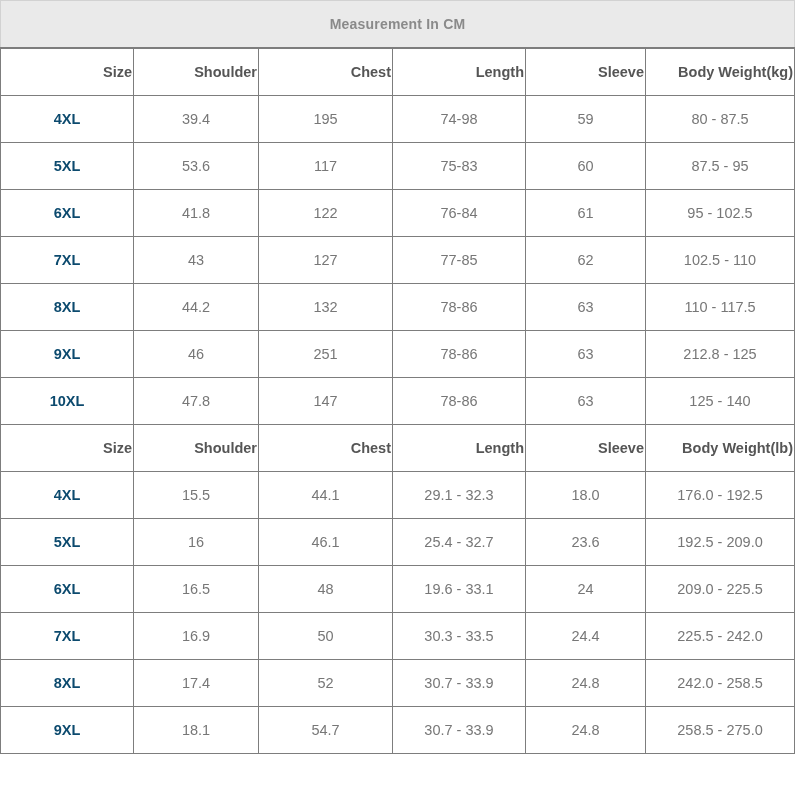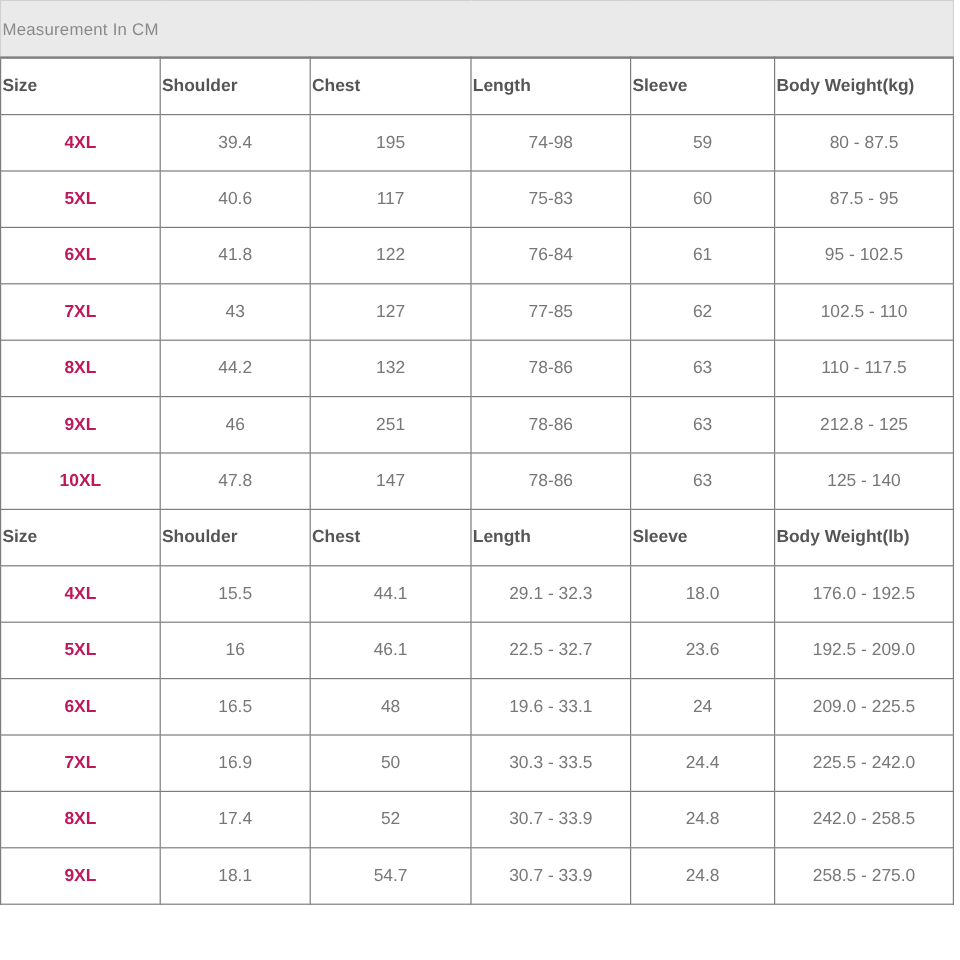--- a/index.html
+++ b/index.html
@@ -33,50 +33,50 @@
   col.c-size    { width: 133px; }
   col.c-shoulder{ width: 125px; }
   col.c-chest   { width: 134px; }
   col.c-length  { width: 133px; }
   col.c-sleeve  { width: 120px; }
   col.c-weight  { width: 149px; }
 
   .title-row td {
     background: #eaeaea;
     color: #8a8a8a;
-    font-weight: normal;
+    font-weight: bold;
     font-size: 14px;
-    text-align: left;
+    text-align: center;
     height: 44px;
     border: 1px solid #d2d2d2;
     border-bottom: 2px solid #7d7d7d;
     letter-spacing: 0.2px;
   }
   .head-row th {
     background: #ffffff;
     color: #555555;
     font-weight: bold;
     font-size: 14.5px;
-    text-align: left;
+    text-align: right;
     height: 44px;
     border: 1px solid #7d7d7d;
     border-top: none;
   }
   .data-row td {
     background: #ffffff;
     color: #777777;
     font-weight: normal;
     font-size: 14.5px;
     text-align: center;
     height: 44px;
     border: 1px solid #7d7d7d;
     vertical-align: middle;
   }
   .data-row td.size-cell {
-    color: #be185d;
+    color: #0c4a6e;
     font-weight: bold;
   }
 </style>
 </head>
 <body>
 
 <div class="chart-wrap">
   <div id="tables-root">
       <table class="size-table">
         <colgroup>
@@ -102,21 +102,21 @@
           <tr class="data-row">
             <td class="size-cell">4XL</td>
             <td>39.4</td>
             <td>195</td>
             <td>74-98</td>
             <td>59</td>
             <td>80 - 87.5</td>
           </tr>
           <tr class="data-row">
             <td class="size-cell">5XL</td>
-            <td>40.6</td>
+            <td>53.6</td>
             <td>117</td>
             <td>75-83</td>
             <td>60</td>
             <td>87.5 - 95</td>
           </tr>
           <tr class="data-row">
             <td class="size-cell">6XL</td>
             <td>41.8</td>
             <td>122</td>
             <td>76-84</td>
@@ -180,21 +180,21 @@
             <td>15.5</td>
             <td>44.1</td>
             <td>29.1 - 32.3</td>
             <td>18.0</td>
             <td>176.0 - 192.5</td>
           </tr>
           <tr class="data-row">
             <td class="size-cell">5XL</td>
             <td>16</td>
             <td>46.1</td>
-            <td>22.5 - 32.7</td>
+            <td>25.4 - 32.7</td>
             <td>23.6</td>
             <td>192.5 - 209.0</td>
           </tr>
           <tr class="data-row">
             <td class="size-cell">6XL</td>
             <td>16.5</td>
             <td>48</td>
             <td>19.6 - 33.1</td>
             <td>24</td>
             <td>209.0 - 225.5</td>

